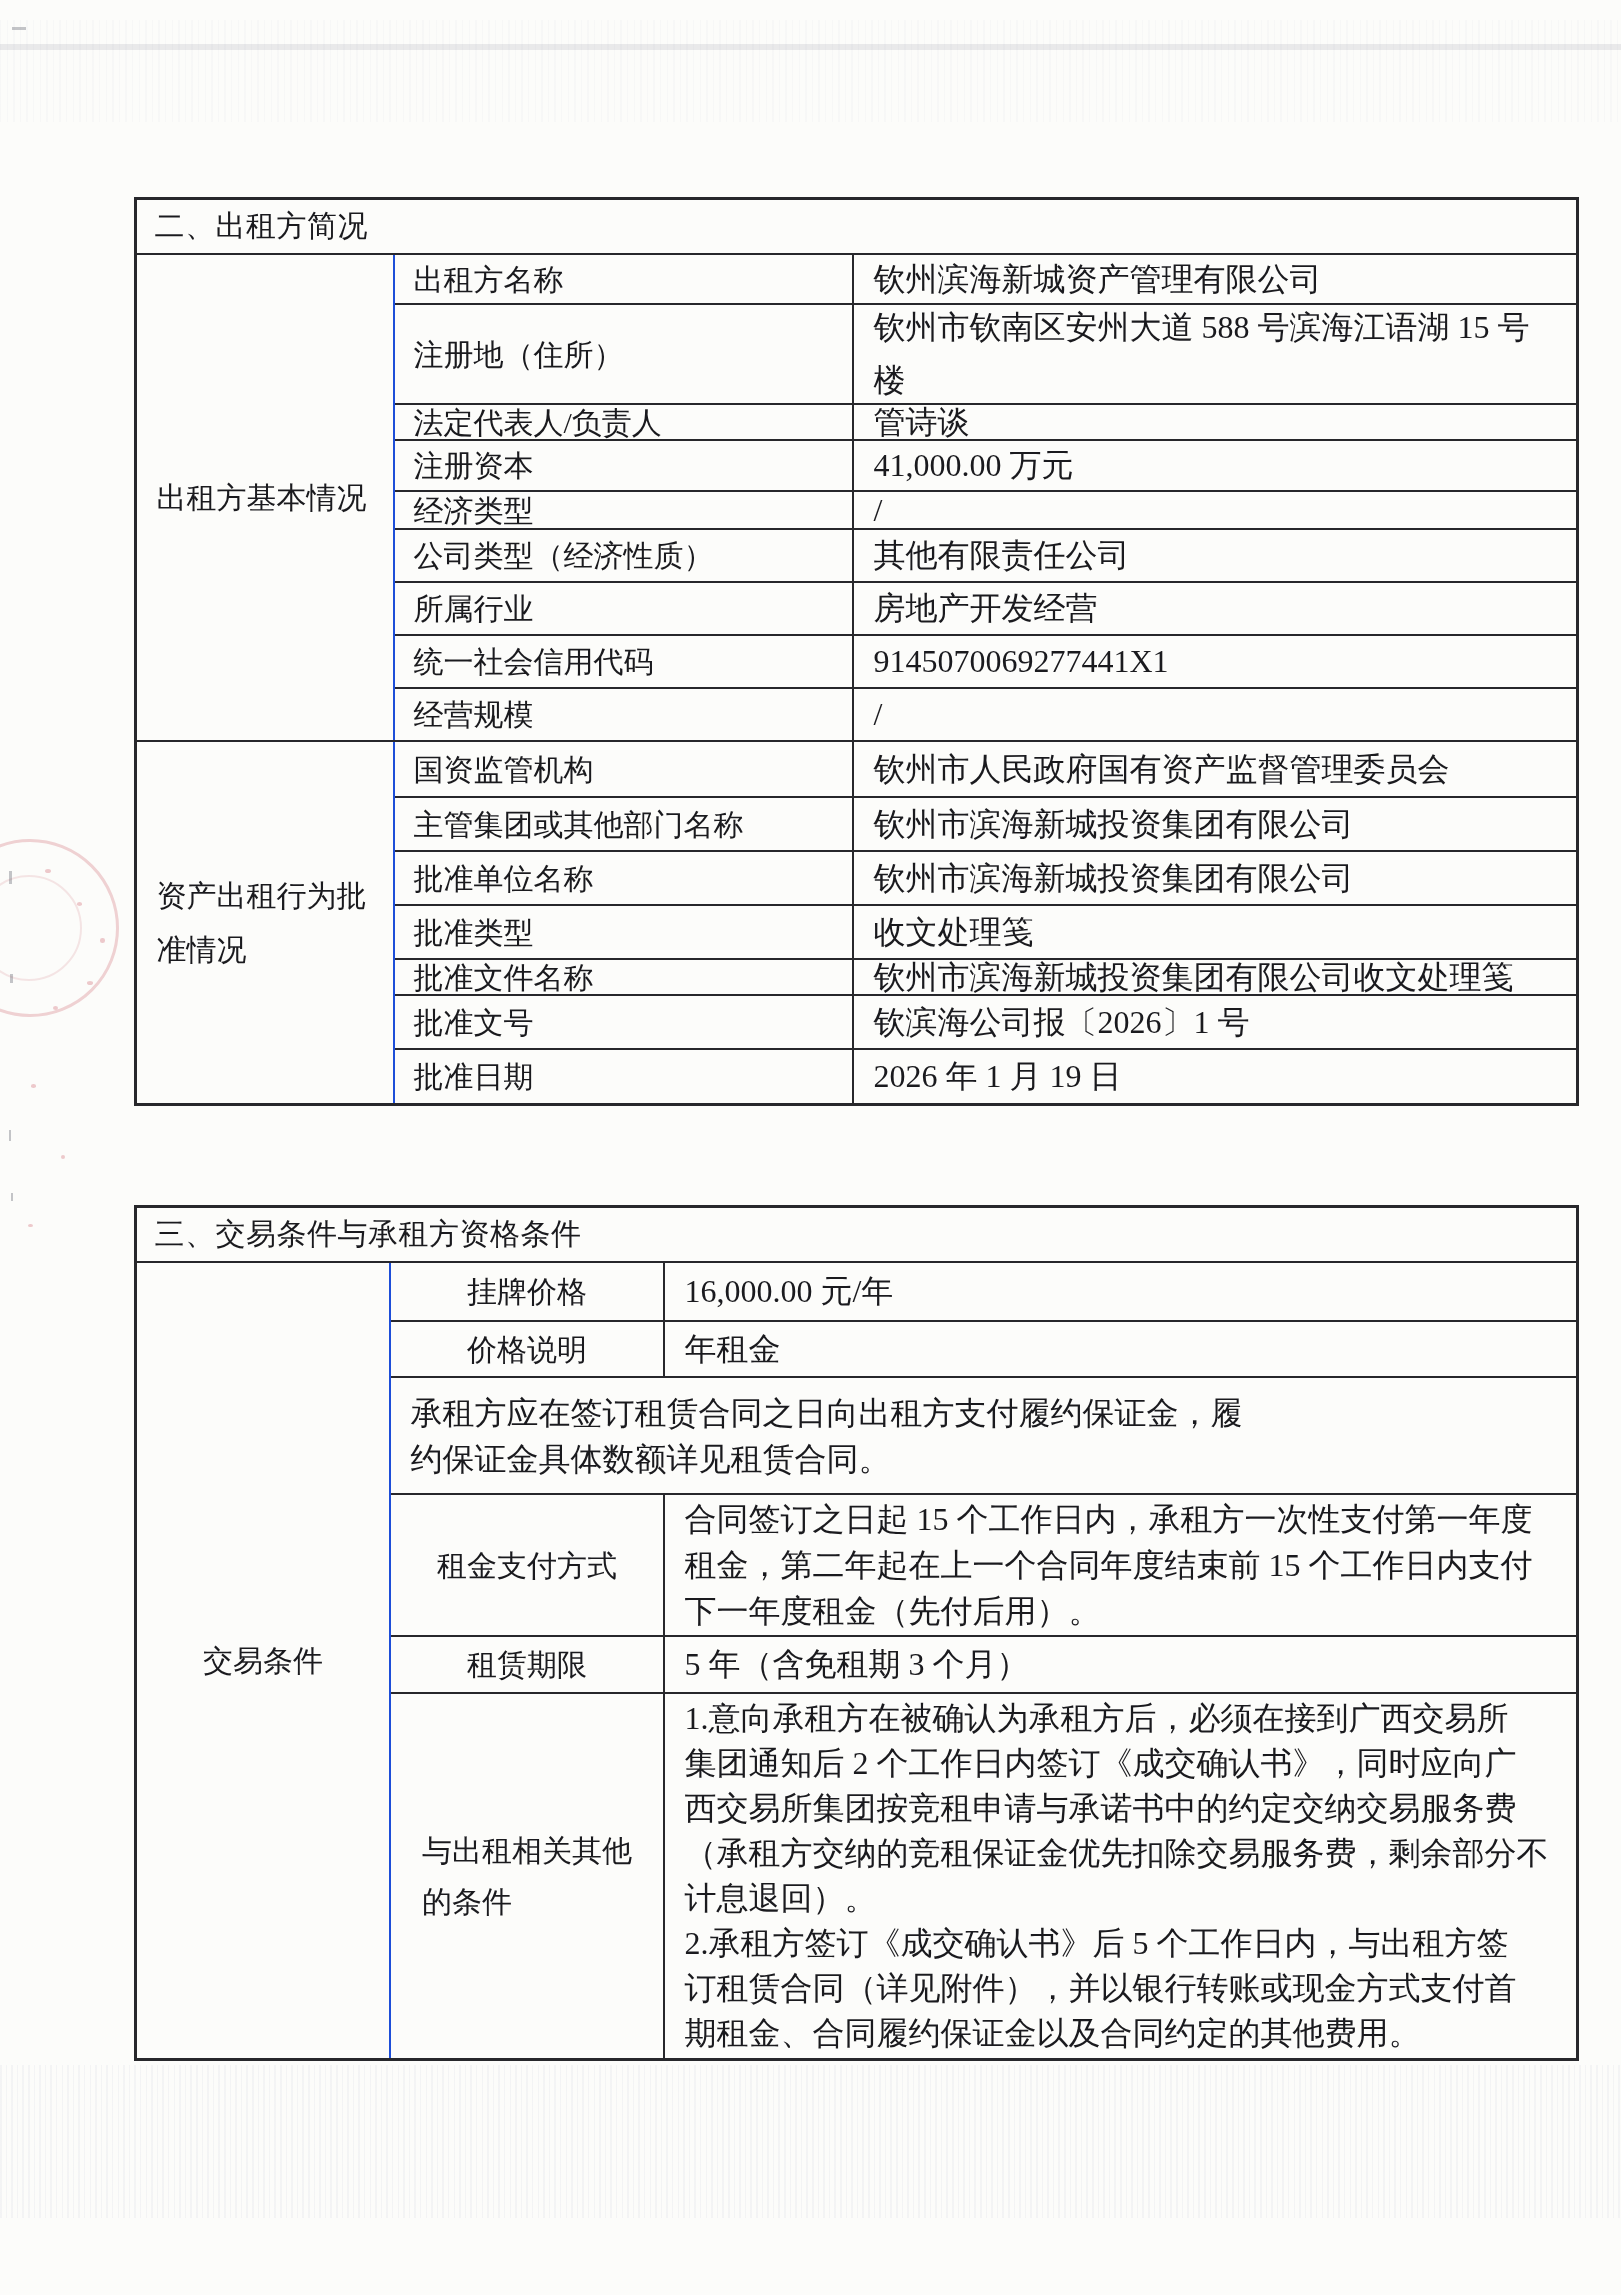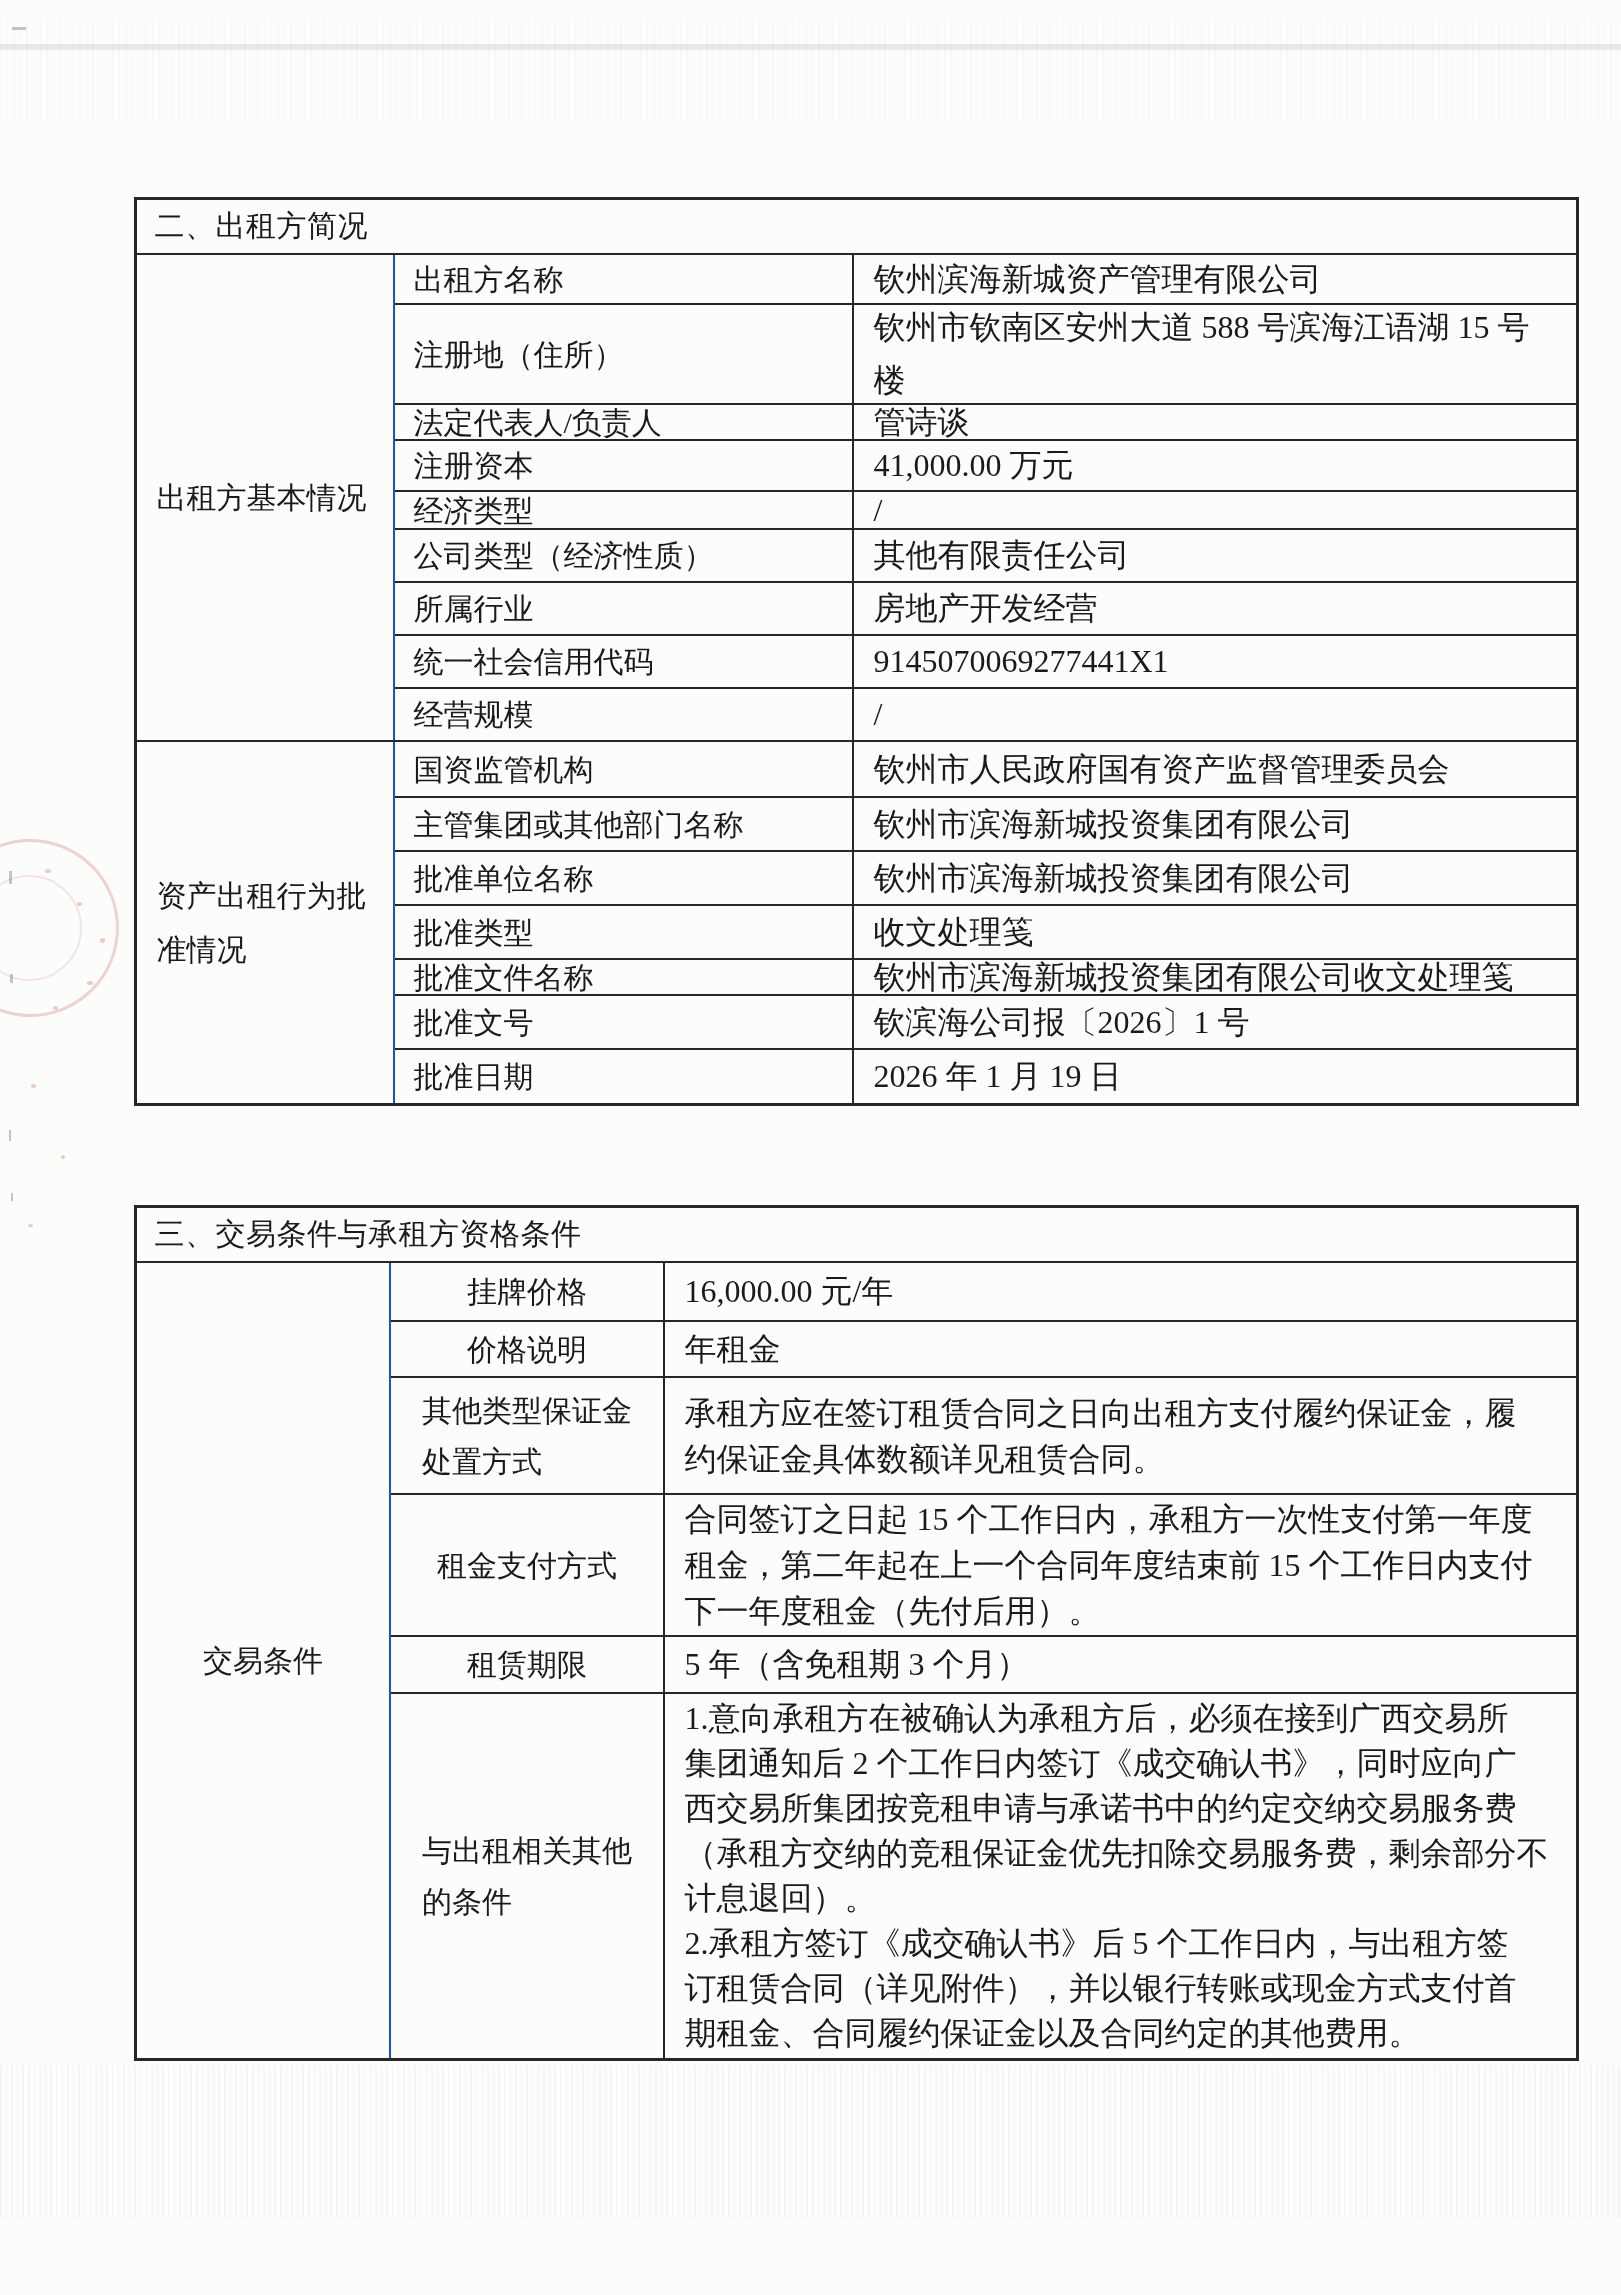--- a/index.html
+++ b/index.html
@@ -172,22 +172,20 @@
         <div class="rows">
           <div class="row h112">
             <div class="cell-label">挂牌价格</div>
             <div class="cell-value lh1">16,000.00 元/年</div>
           </div>
           <div class="row h110">
             <div class="cell-label">价格说明</div>
             <div class="cell-value lh1">年租金</div>
           </div>
           <div class="row h228">
-            <div class="cell-label">其他类型保证金
-处置方式</div>
             <div class="cell-value lh-dense">承租方应在签订租赁合同之日向出租方支付履约保证金，履
 约保证金具体数额详见租赁合同。</div>
           </div>
           <div class="row h278">
             <div class="cell-label">租金支付方式</div>
             <div class="cell-value lh-dense">合同签订之日起 15 个工作日内，承租方一次性支付第一年度
 租金，第二年起在上一个合同年度结束前 15 个工作日内支付
 下一年度租金（先付后用）。</div>
           </div>
           <div class="row h112">

